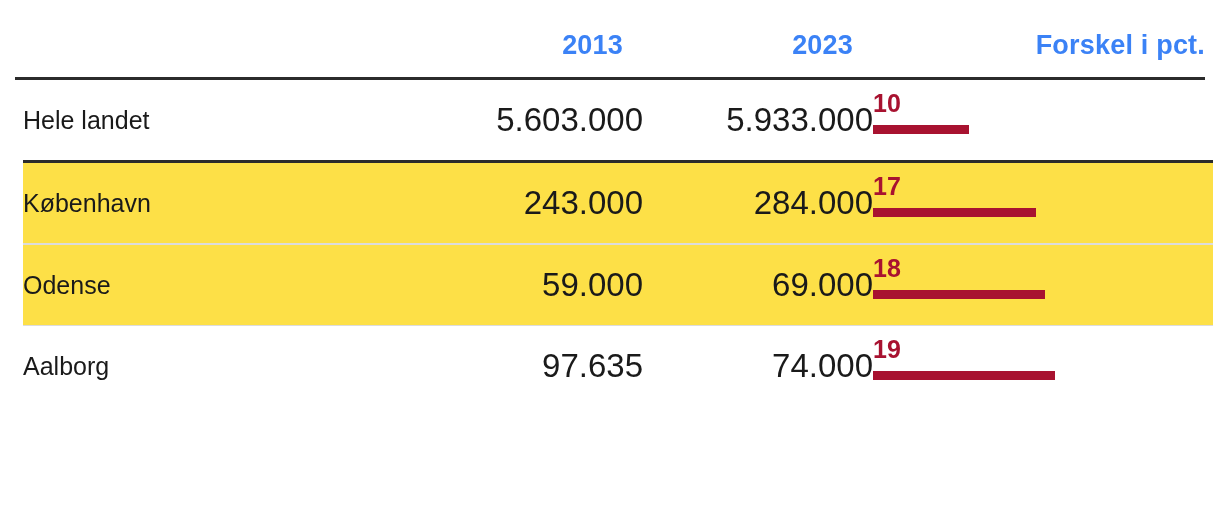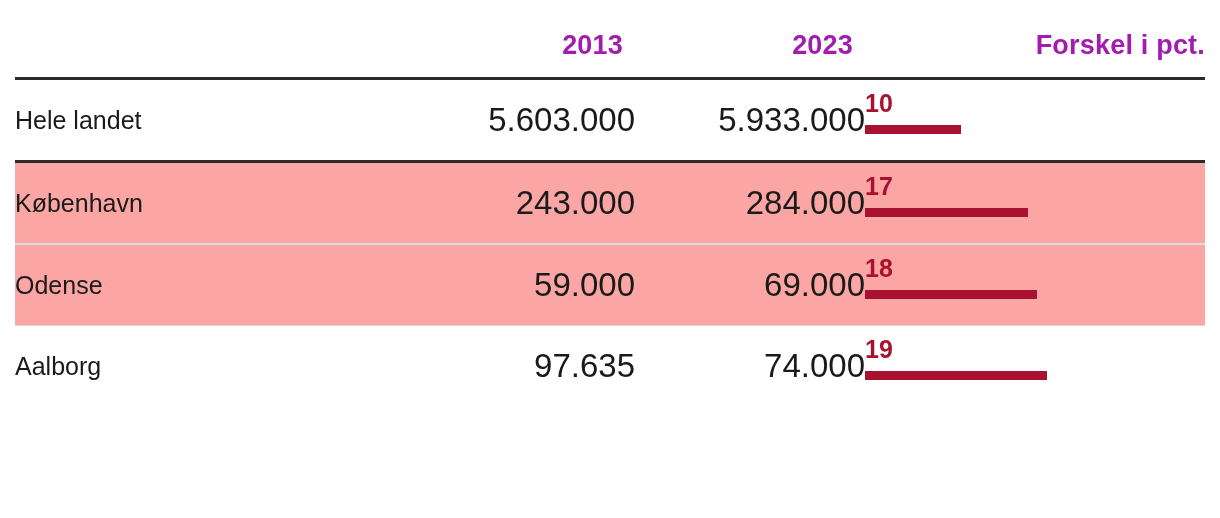--- a/index.html
+++ b/index.html
@@ -27,50 +27,50 @@
     table-layout: fixed;
   }
   col.c-label { width: 440px; }
   col.c-2013  { width: 180px; }
   col.c-2023  { width: 230px; }
   col.c-diff  { width: 340px; }
 
   thead th {
     font-size: 27px;
     font-weight: bold;
-    color: #a21caf;
+    color: #3b82f6;
     padding: 30px 0 16px 0;
     vertical-align: bottom;
     letter-spacing: 0.2px;
   }
   thead th.h-label { text-align: left; }
   thead th.h-num { text-align: right; padding-right: 12px; }
   thead th.h-diff { text-align: right; padding-left: 10px; }
 
   .head-rule {
     height: 3px;
     background: #2b2b2b;
     margin: 0 15px;
   }
 
   table.body-table {
     width: 1190px;
-    margin: 0 15px;
+    margin: 0 23px;
     border-collapse: collapse;
     table-layout: fixed;
   }
   table.body-table td {
     padding: 0;
     vertical-align: middle;
   }
   .row {
     height: 80px;
   }
   .row.shaded {
-    background: #fca5a5;
+    background: #fde047;
   }
   .cell-label {
     font-size: 25px;
     color: #1a1a1a;
     padding-left: 12px;
     text-align: left;
     white-space: nowrap;
   }
   .cell-num {
     font-size: 33px;

